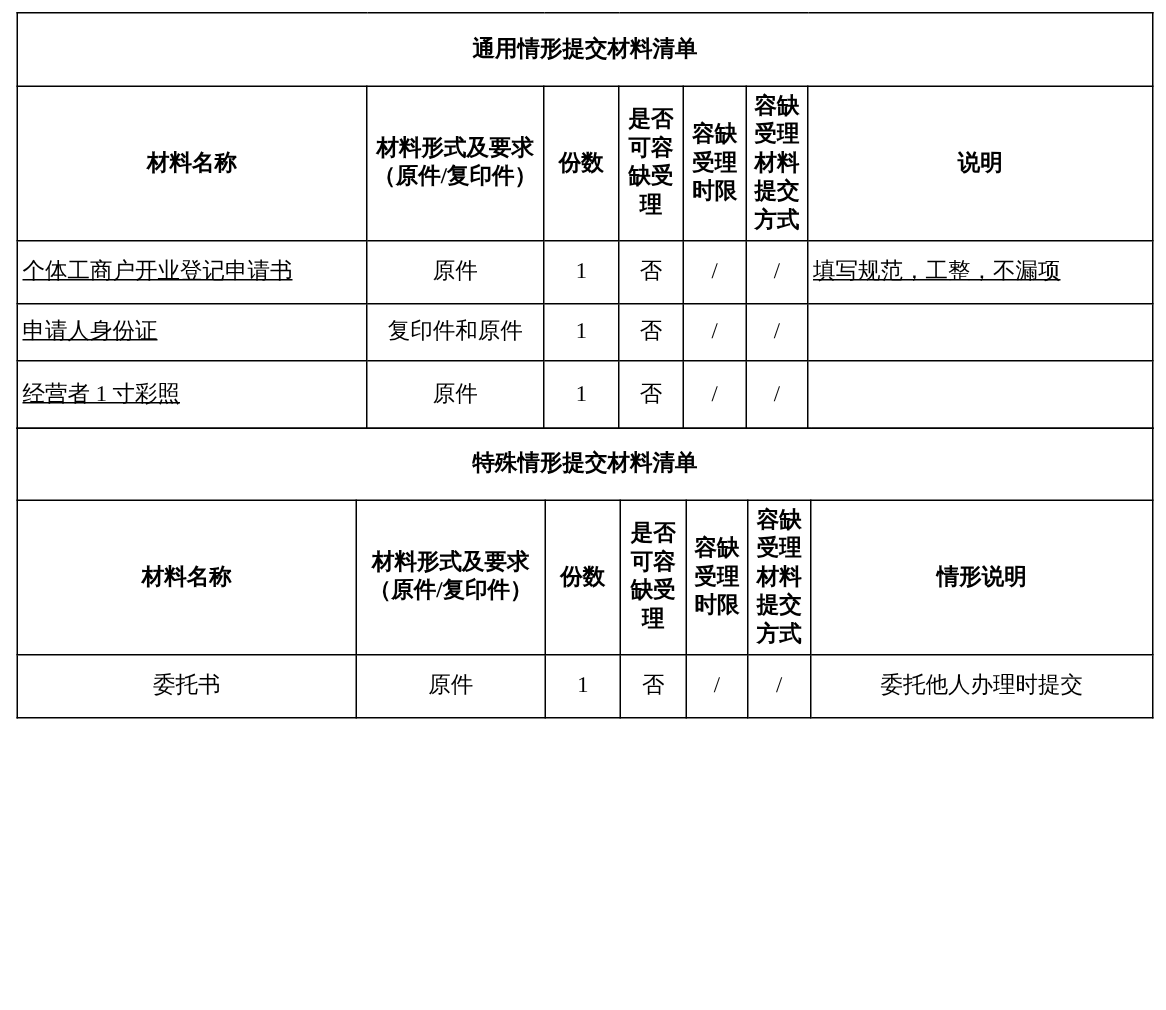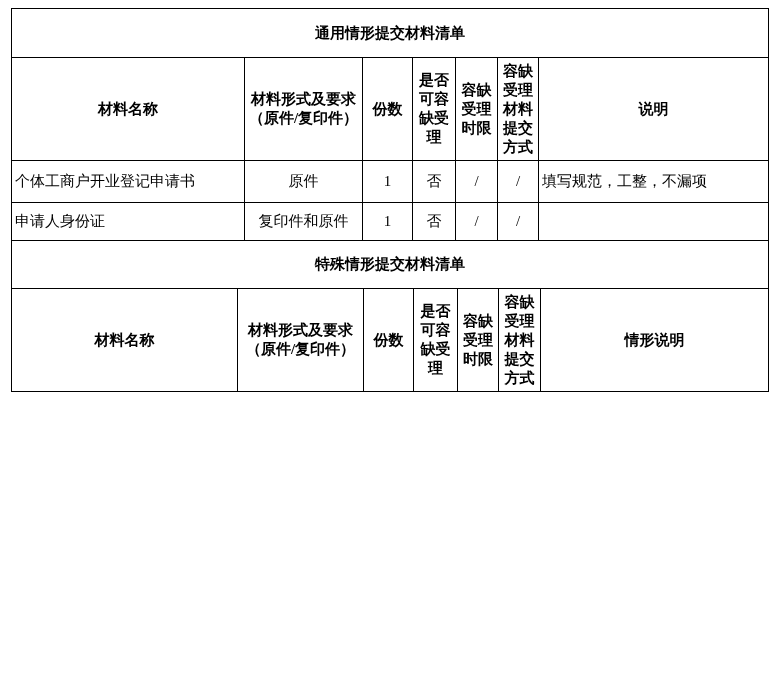--- a/index.html
+++ b/index.html
@@ -40,20 +40,21 @@
   table.second tr.title-row td { height: 48px; }
   tr.header-row td {
     font-weight: bold;
     height: 103px;
     line-height: 19px;
   }
   td.left {
     text-align: left;
     padding-left: 3px;
     padding-right: 1px;
+    text-decoration: underline;
   }
   tr.rh42  td { height: 42px; }
   tr.rh38  td { height: 38px; }
   tr.rh44  td { height: 44px; }
   tr.rh45  td { height: 45px; }
   tr.rh101 td { height: 101px; }
   tr.rh39  td { height: 39px; }
 </style>
 </head>
 <body>
@@ -104,20 +105,29 @@
       </tr>
       <tr class="rh38">
         <td class="left">申请人身份证</td>
         <td>复印件和原件</td>
         <td>1</td>
         <td>否</td>
         <td>/</td>
         <td>/</td>
         <td class="left"></td>
       </tr>
+      <tr class="rh45">
+        <td class="left">经营者 1 寸彩照</td>
+        <td>原件</td>
+        <td>1</td>
+        <td>否</td>
+        <td>/</td>
+        <td>/</td>
+        <td class="left"></td>
+      </tr>
     </tbody>
   </table>
 
   <table class="mat second">
     <colgroup>
       <col style="width:226px">
         <col style="width:126px">
         <col style="width:50px">
       <col style="width:44px">
         <col style="width:41px">
@@ -140,16 +150,25 @@
         <td>容缺
 受理
 时限</td>
         <td>容缺
 受理
 材料
 提交
 方式</td>
         <td>情形说明</td>
       </tr>
+      <tr class="rh42">
+        <td>委托书</td>
+        <td>原件</td>
+        <td>1</td>
+        <td>否</td>
+        <td>/</td>
+        <td>/</td>
+        <td>委托他人办理时提交</td>
+      </tr>
     </tbody>
   </table>
 
 </div>
 
 </body></html>

